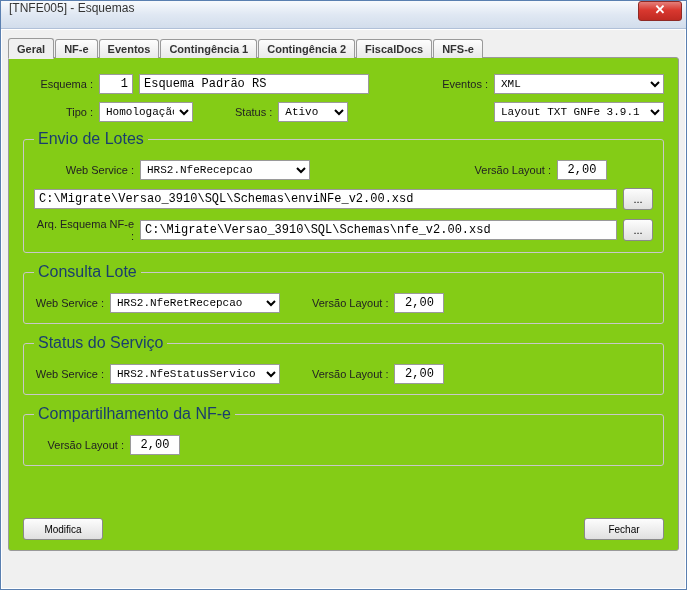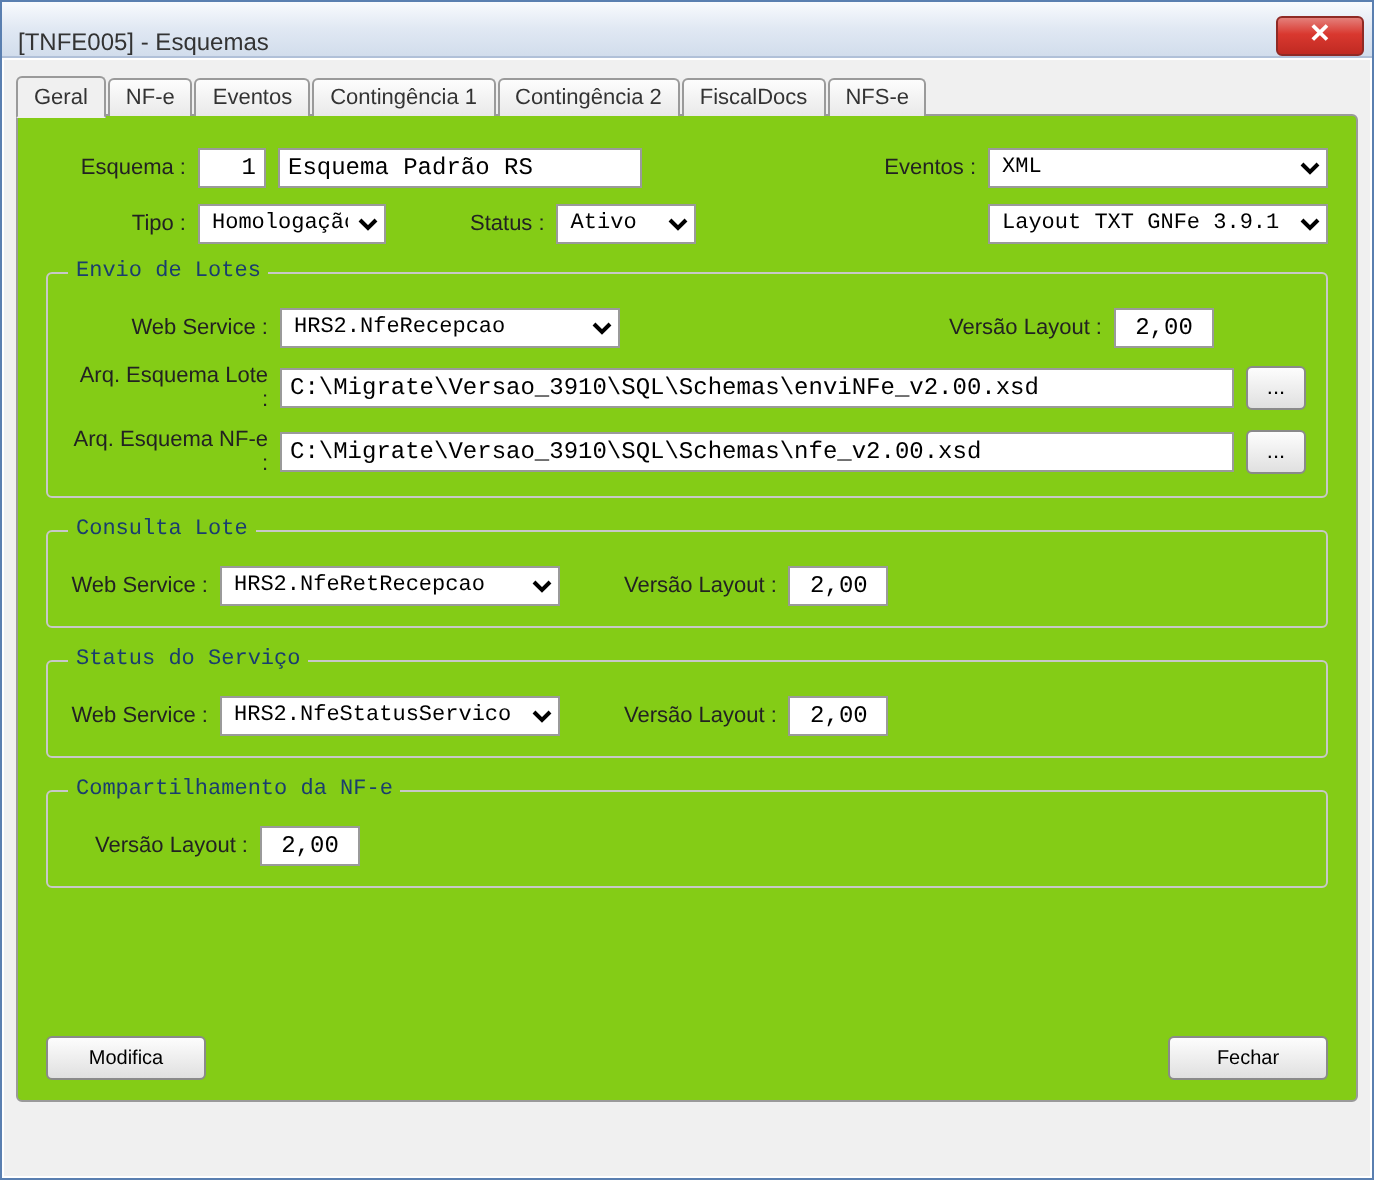--- a/index.html
+++ b/index.html
@@ -17,21 +17,21 @@
     height: 590px;
     background: linear-gradient(to bottom, #e8eef7 0%, #dde6f2 100%);
     border: 1px solid #5a7fb0;
     position: relative;
   }
   .titlebar {
     height: 28px;
     background: linear-gradient(to bottom, #f8fafd 0%, #e0e8f3 50%, #d2ddec 100%);
     border-bottom: 1px solid #b0c0d8;
     display: flex;
-    align-items: flex-end;
+    align-items: flex-start;
     padding: 0 4px 0 8px;
     color: #333;
   }
   .titlebar-text { flex: 1; font-size: 12px; }
   .close-btn {
     width: 44px;
     height: 20px;
     background: linear-gradient(to bottom, #e47f7a 0%, #d9382f 45%, #c02a22 100%);
     border: 1px solid #8f2a25;
     border-radius: 3px;
@@ -59,20 +59,21 @@
   .tab {
     padding: 3px 8px;
     border: 1px solid #9a9a9a;
     border-bottom: none;
     background: linear-gradient(to bottom, #fdfdfd, #e9e9e9);
     border-radius: 3px 3px 0 0;
     margin-right: 1px;
     cursor: pointer;
     font-size: 11px;
     color: #333;
+    font-weight: bold;
   }
   .tab.active {
     background: #f0f0f0;
     border-bottom: 1px solid #f0f0f0;
     position: relative;
     top: 1px;
     padding-top: 4px;
   }
   .tabpanel {
     border: 1px solid #9a9a9a;
@@ -105,24 +106,23 @@
     padding: 0 2px;
   }
   .spacer { flex: 1; }
   fieldset.group {
     border: 1px solid #c8c8c8;
     border-radius: 3px;
     margin: 6px 0 10px 0;
     padding: 12px 10px 10px 10px;
   }
   fieldset.group legend {
-    font-size: 11px;
+    font-size: 16px;
     color: #1a3e6e;
     padding: 0 4px;
-    font-family: Liberation Mono, monospace;
   }
   .browse-btn {
     width: 30px;
     height: 22px;
     border: 1px solid #8a8a8a;
     background: linear-gradient(to bottom, #fdfdfd, #e0e0e0);
     border-radius: 3px;
     cursor: pointer;
     text-align: center;
     line-height: 18px;
@@ -164,21 +164,21 @@
       <div class="tab">Contingência 2</div>
       <div class="tab">FiscalDocs</div>
       <div class="tab">NFS-e</div>
     </div>
 
     <div class="tabpanel">
 
       <div class="row">
         <span class="label" style="width:70px">Esquema :</span>
         <input class="text" style="width: 34px; text-align: right;" readonly="" value="1">
-        <input class="text" style="width: 182px;" value="Esquema Padrão RS">
+        <input class="text" style="width: 230px;" value="Esquema Padrão RS">
         <div class="spacer"></div>
         <span class="label">Eventos :</span>
         <select class="select" style="width:170px">
           <option>XML</option>
         </select>
       </div>
 
       <div class="row">
         <span class="label" style="width:70px">Tipo :</span>
         <select class="select" style="width:94px">
@@ -201,21 +201,20 @@
           <span class="label" style="width:100px">Web Service :</span>
           <select class="select" style="width:170px">
             <option>HRS2.NfeRecepcao</option>
           </select>
           <div class="spacer"></div>
           <span class="label">Versão Layout :</span>
           <input class="text" style="width: 50px; text-align: center;" value="2,00">
           <span style="width:40px"></span>
         </div>
         <div class="row">
-          <span class="label" style="width:100px">Arq. Esquema Lote :</span>
           <input class="text" style="flex: 1 1 0%;" value="C:\Migrate\Versao_3910\SQL\Schemas\enviNFe_v2.00.xsd">
           <button class="browse-btn">...</button>
         </div>
         <div class="row" style="margin-bottom:0">
           <span class="label" style="width:100px">Arq. Esquema NF-e :</span>
           <input class="text" style="flex: 1 1 0%;" value="C:\Migrate\Versao_3910\SQL\Schemas\nfe_v2.00.xsd">
           <button class="browse-btn">...</button>
         </div>
       </fieldset>
 

